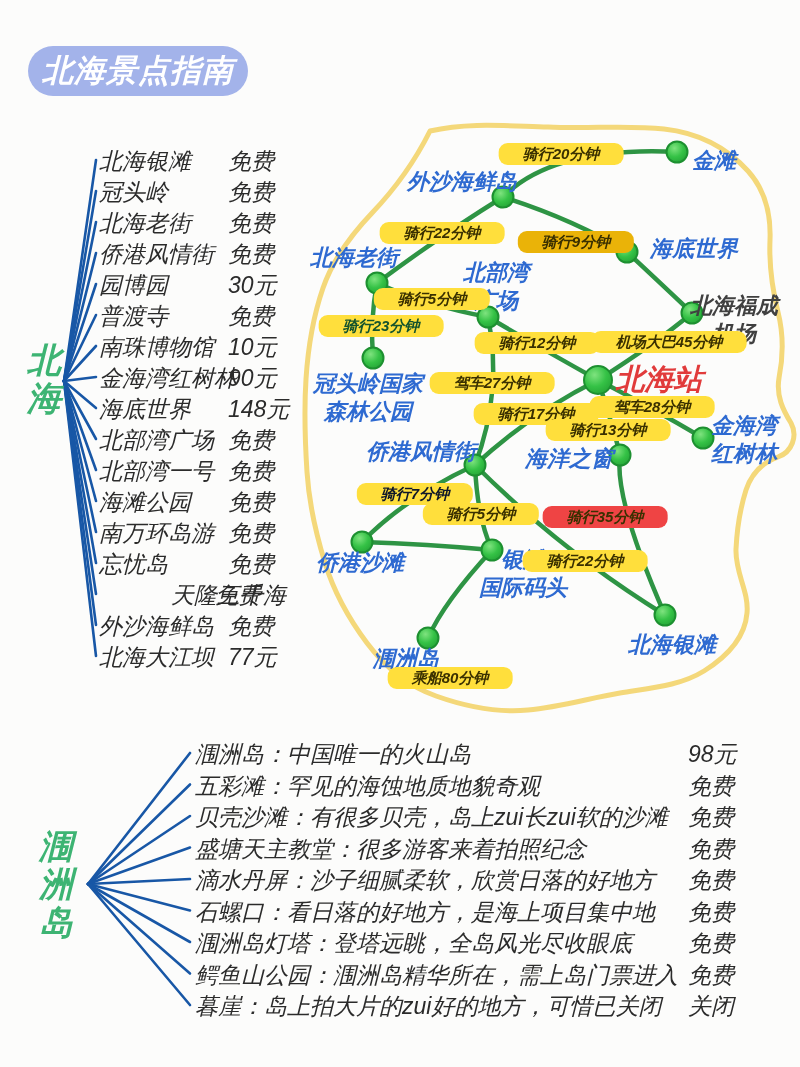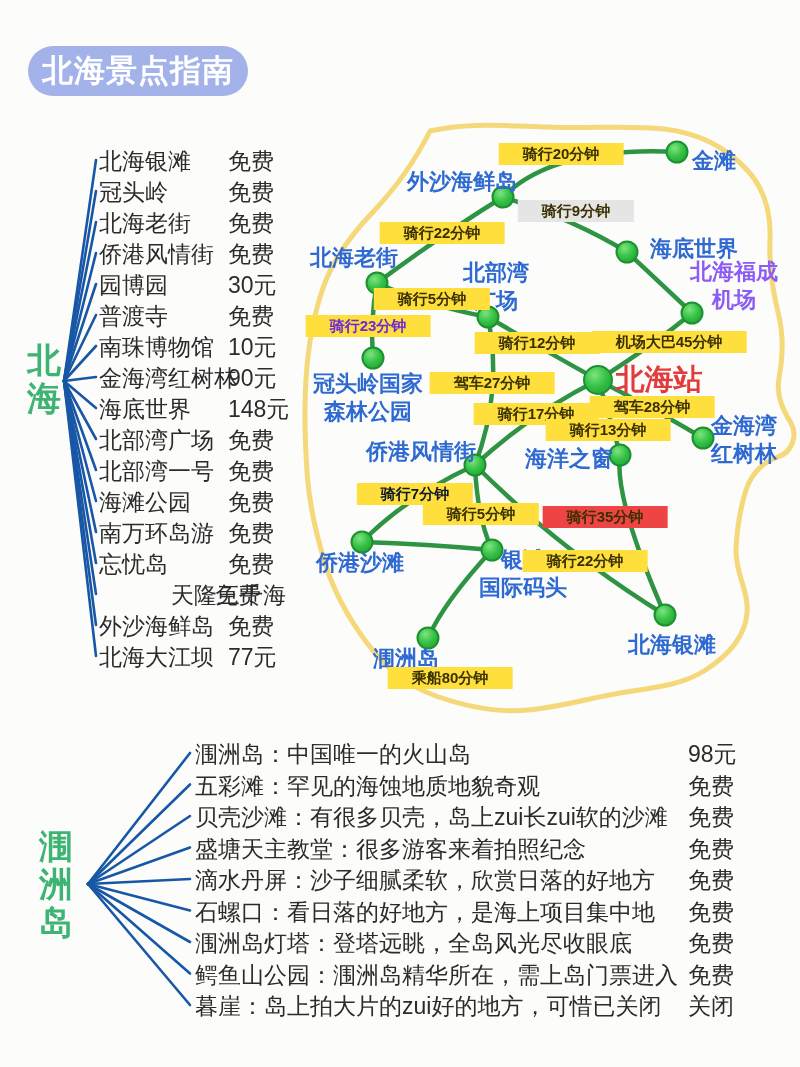--- a/index.html
+++ b/index.html
@@ -1,41 +1,41 @@
 <!DOCTYPE html>
 <html><head>
 <meta charset="utf-8">
 <style>
   html,body{margin:0;padding:0;}
   body{
     width:800px;height:1067px;position:relative;overflow:hidden;
     background:#fcfcfb;
     font-family:"Liberation Sans","DejaVu Sans",sans-serif;
   }
-  #stage{position:absolute;left:0;top:0;width:800px;height:957px;}
+  #stage{position:absolute;left:0;top:0;width:800px;height:957px;font-style:italic;}
   #vector-layer{position:absolute;left:0;top:0;z-index:1;}
   #html-layer{position:absolute;left:0;top:0;width:800px;height:1067px;z-index:2;}
   .title-pill{
     position:absolute;left:28px;top:46px;height:50px;line-height:50px;
     padding:0 14px;border-radius:26px;
     color:#fff;font-size:31px;font-weight:bold;letter-spacing:1px;
   }
   .tree-root{position:absolute;font-weight:bold;font-size:34px;line-height:38px;text-align:center;}
   .tree-root div{height:38px;}
   .row{position:absolute;font-size:23px;font-weight:500;color:#2b2b2b;white-space:nowrap;}
   .row .price{position:absolute;top:0;}
   .map-label{
     position:absolute;transform:translate(-50%,-50%);
     font-size:22px;font-weight:bold;line-height:28px;
     text-align:center;white-space:nowrap;
   }
   .badge{
     position:absolute;transform:translate(-50%,-50%);
     font-size:15px;font-weight:bold;line-height:16px;
-    padding:3px 24px;border-radius:0;white-space:nowrap;
+    padding:3px 24px;border-radius:9px;white-space:nowrap;
   }
 </style>
 </head>
 <body>
 
 <div id="stage">
 
   <svg id="vector-layer" width="800" height="1067" viewBox="0 0 800 1067">
     <defs>
       <radialGradient id="dotGrad" cx="38%" cy="32%" r="75%">
@@ -245,21 +245,21 @@
         <div class="map-label" style="left: 694px; top: 249px; color: rgb(46, 106, 209);">
           <div>海底世界</div>
         </div>
         <div class="map-label" style="left: 354px; top: 258px; color: rgb(46, 106, 209);">
           <div>北海老街</div>
         </div>
         <div class="map-label" style="left: 496px; top: 287px; color: rgb(46, 106, 209);">
           <div>北部湾</div>
           <div>广场</div>
         </div>
-        <div class="map-label" style="left: 734px; top: 286px; color: #8b5cf6;">
+        <div class="map-label" style="left: 734px; top: 320px; color: #404040;">
           <div>北海福成</div>
           <div>机场</div>
         </div>
         <div class="map-label" style="left: 368px; top: 398px; color: rgb(46, 106, 209);">
           <div>冠头岭国家</div>
           <div>森林公园</div>
         </div>
         <div class="map-label" style="left: 659px; top: 379px; color: rgb(225, 59, 59); font-size: 29px;">
           <div>北海站</div>
         </div>
@@ -280,24 +280,24 @@
           <div>银滩</div>
           <div>国际码头</div>
         </div>
         <div class="map-label" style="left: 672px; top: 645px; color: rgb(46, 106, 209);">
           <div>北海银滩</div>
         </div>
         <div class="map-label" style="left: 406px; top: 659px; color: rgb(46, 106, 209);">
           <div>涠洲岛</div>
         </div>
         <div class="badge" style="left: 561px; top: 154px; background: rgb(255, 223, 60); color: rgb(58, 48, 0);">骑行20分钟</div>
-        <div class="badge" style="left: 576px; top: 211px; background: #e5e5e5; color: rgb(58, 48, 0);">骑行9分钟</div>
+        <div class="badge" style="left: 576px; top: 242px; background: #eab308; color: rgb(58, 48, 0);">骑行9分钟</div>
         <div class="badge" style="left: 442px; top: 233px; background: rgb(255, 223, 60); color: rgb(58, 48, 0);">骑行22分钟</div>
         <div class="badge" style="left: 432px; top: 299px; background: rgb(255, 223, 60); color: rgb(58, 48, 0);">骑行5分钟</div>
-        <div class="badge" style="left: 368px; top: 326px; background: rgb(255, 223, 60); color: #6d28d9;">骑行23分钟</div>
+        <div class="badge" style="left: 381px; top: 326px; background: rgb(255, 223, 60); color: #14532d;">骑行23分钟</div>
         <div class="badge" style="left: 537px; top: 343px; background: rgb(255, 223, 60); color: rgb(58, 48, 0);">骑行12分钟</div>
         <div class="badge" style="left: 669px; top: 342px; background: rgb(255, 223, 60); color: rgb(58, 48, 0);">机场大巴45分钟</div>
         <div class="badge" style="left: 492px; top: 383px; background: rgb(255, 223, 60); color: rgb(58, 48, 0);">驾车27分钟</div>
         <div class="badge" style="left: 536px; top: 414px; background: rgb(255, 223, 60); color: rgb(58, 48, 0);">骑行17分钟</div>
         <div class="badge" style="left: 608px; top: 430px; background: rgb(255, 223, 60); color: rgb(58, 48, 0);">骑行13分钟</div>
         <div class="badge" style="left: 652px; top: 407px; background: rgb(255, 223, 60); color: rgb(58, 48, 0);">驾车28分钟</div>
         <div class="badge" style="left: 415px; top: 494px; background: rgb(255, 223, 60); color: #0f172a;">骑行7分钟</div>
         <div class="badge" style="left: 481px; top: 514px; background: rgb(255, 223, 60); color: rgb(58, 48, 0);">骑行5分钟</div>
         <div class="badge" style="left: 585px; top: 561px; background: rgb(255, 223, 60); color: rgb(58, 48, 0);">骑行22分钟</div>
         <div class="badge" style="left: 605px; top: 517px; background: #ef4444; color: rgb(58, 48, 0);">骑行35分钟</div>

